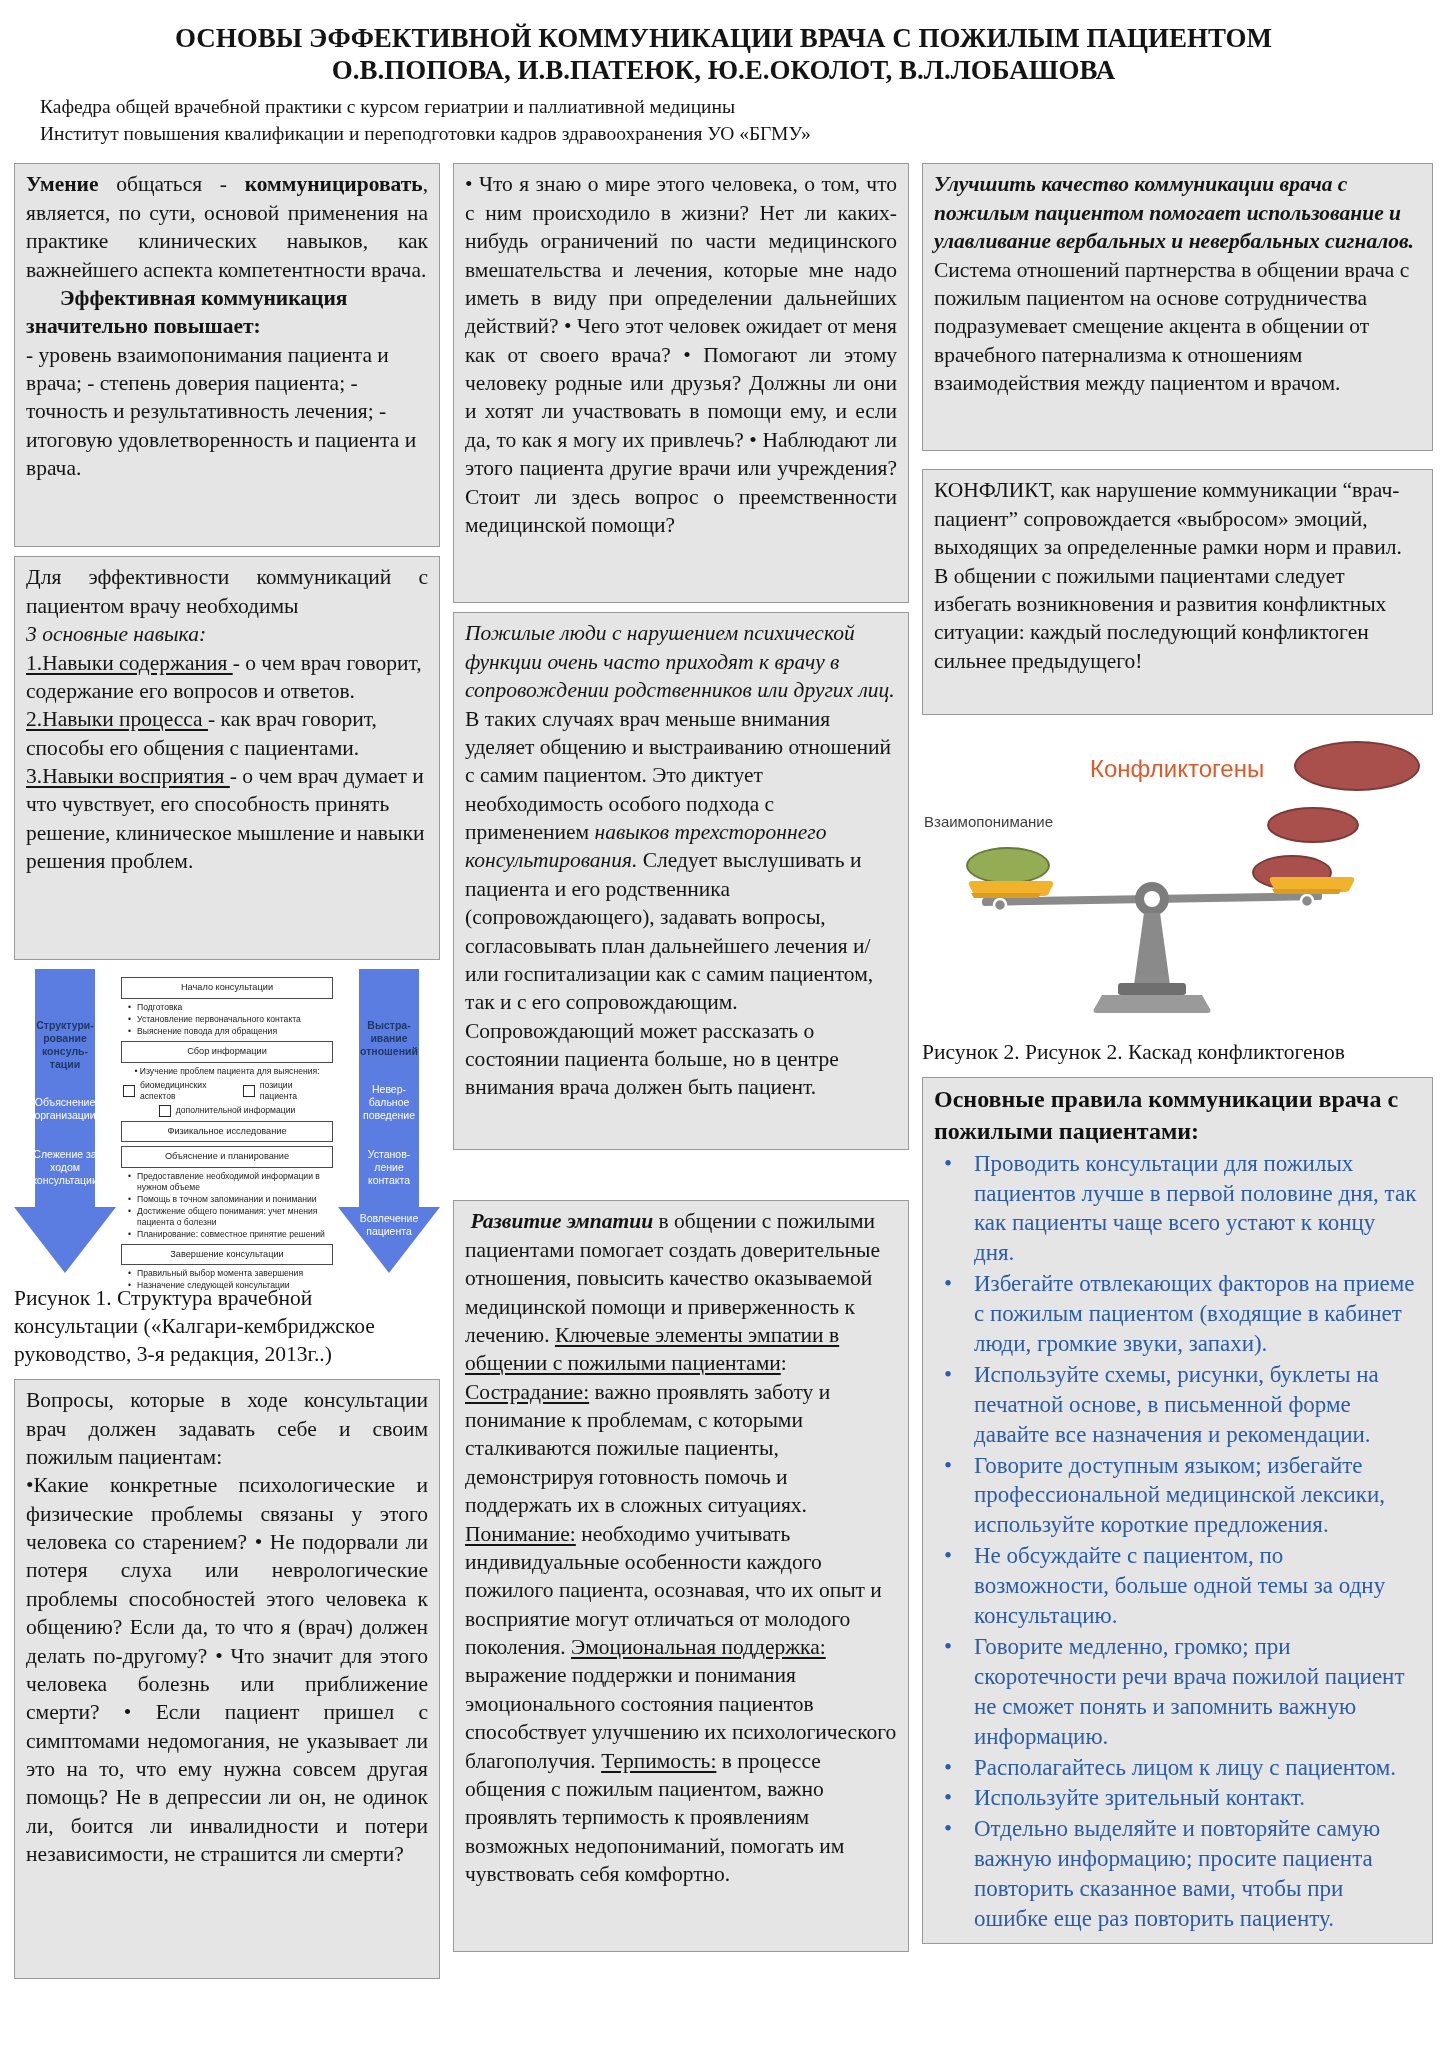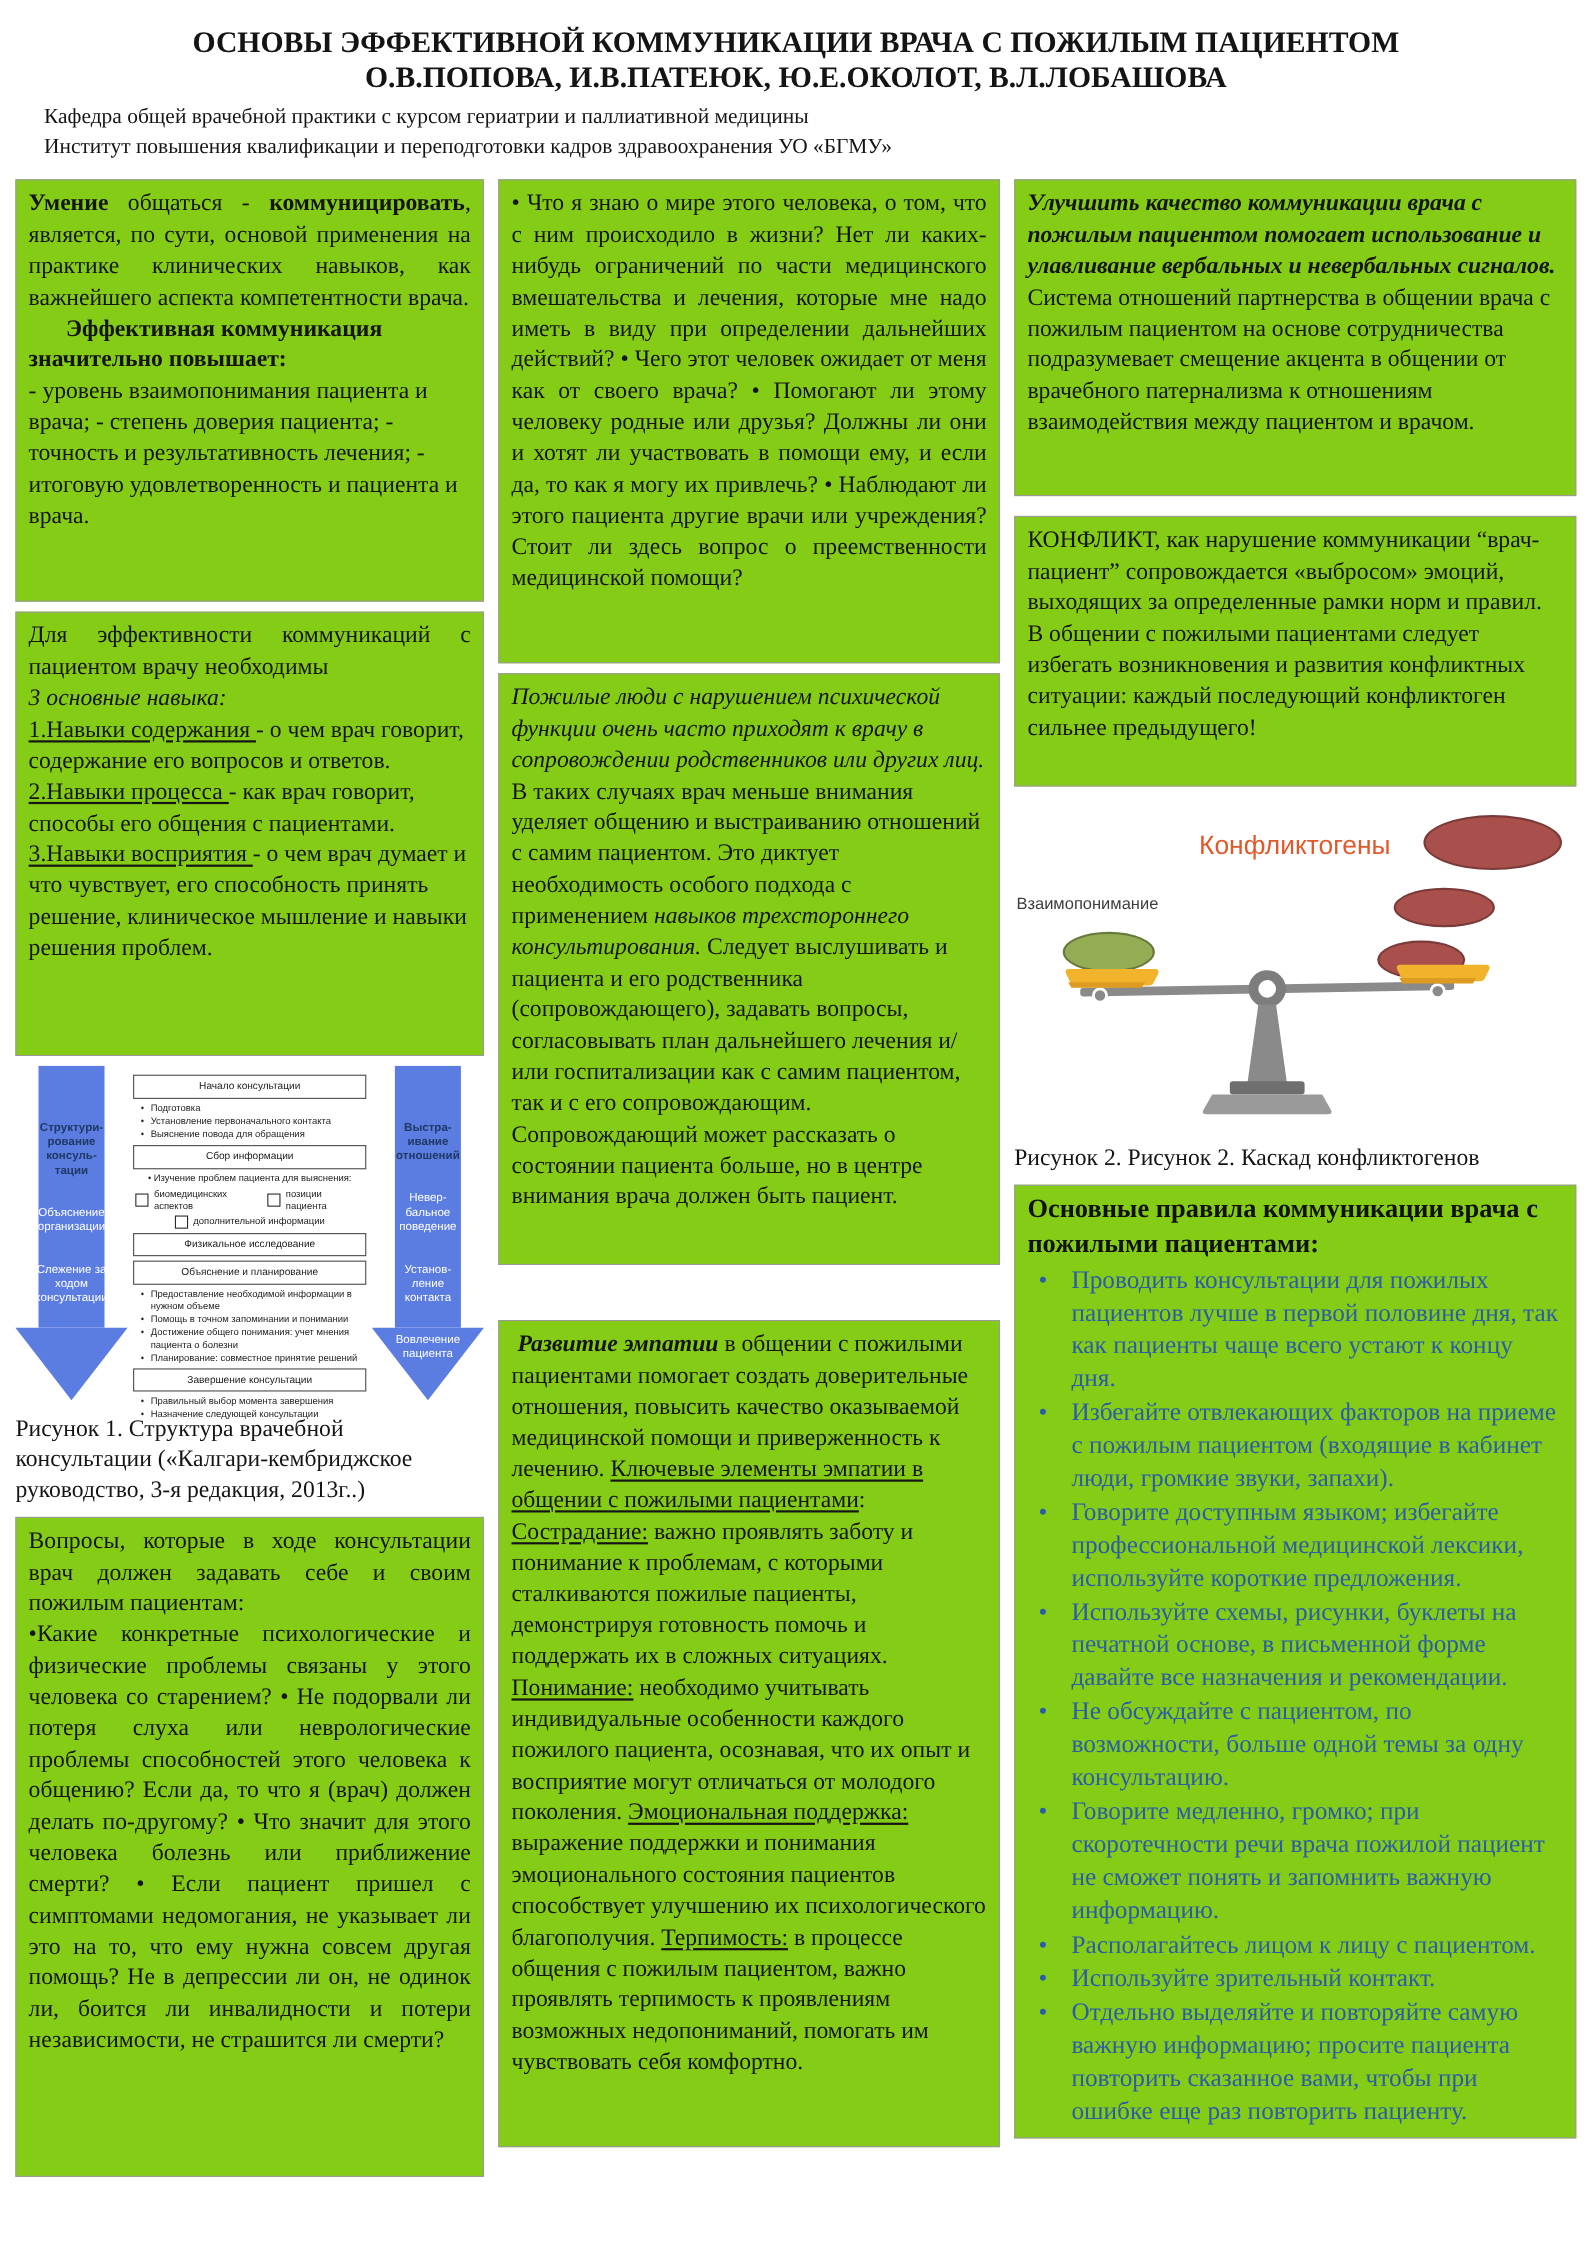--- a/index.html
+++ b/index.html
@@ -7,21 +7,21 @@
   .page{box-sizing:border-box;width:1447px;height:2048px;padding:22px 14px 16px 14px;}
   
   .title{ text-align:center;font-weight:bold;font-size:27px;line-height:1.2;}
   .affil{ font-size:19.5px;line-height:1.4;margin-left:26px;margin-top:6px;}
   .affil div{margin:0;}
   
   .columns{display:flex;gap:13px;margin-top:16px;align-items:flex-start;}
   .c1{width:426px;flex:0 0 auto;}
   .c2{width:456px;flex:0 0 auto;}
   .c3{width:511px;flex:0 0 auto;}
-  .box{box-sizing:border-box;border:1px solid #9a9a9a;padding:6px 11px 8px 11px;font-size:21.5px;line-height:1.32;margin-bottom:9px;background:#84cc16;}
+  .box{box-sizing:border-box;border:1px solid #9a9a9a;padding:6px 11px 8px 11px;font-size:21.5px;line-height:1.32;margin-bottom:9px;background:#e5e5e5;}
   .just{text-align:justify;}
   .m0{margin:0;}
   u{text-decoration:underline;text-underline-offset:3px;}
   .indent{text-indent:34px;}
   
   .fig1{display:flex;gap:5px;height:308px;margin-top:2px;}
   .f1arrow{position:relative;width:102px;flex:0 0 auto;font-family:"Liberation Sans",sans-serif;}
   .f1arrow .abody{position:absolute;top:0;left:21px;width:60px;height:238px;background:#5b7de2;}
   .f1arrow .ahead{position:absolute;top:238px;left:0;width:0;height:0;border-left:51px solid transparent;border-right:51px solid transparent;border-top:66px solid #5b7de2;}
   .f1arrow .atext{position:absolute;top:36px;left:14px;width:74px;text-align:center;white-space:pre-line;font-size:10.5px;line-height:1.25;}
@@ -233,22 +233,22 @@
           <path d="M180 120 h100 l8 14 q2 4 -3 4 h-110 q-5 0 -3 -4 z" fill="#9a9a9a"></path>
         </svg>
       </div>
       <div class="figcap">Рисунок 2. Рисунок 2. Каскад конфликтогенов</div>
 
       <div class="box h860">
         <p class="rules-header">Основные правила коммуникации врача с пожилыми пациентами:</p>
         <ul class="rules">
           <li>Проводить консультации для пожилых пациентов лучше в первой половине дня, так как пациенты чаще всего устают к концу дня.</li>
           <li>Избегайте отвлекающих факторов на приеме с пожилым пациентом (входящие в кабинет люди, громкие звуки, запахи).</li>
+          <li>Используйте схемы, рисунки, буклеты на печатной основе, в письменной форме давайте все назначения и рекомендации.</li>
           <li>Говорите доступным языком; избегайте профессиональной медицинской лексики,  используйте короткие предложения.</li>
-          <li>Используйте схемы, рисунки, буклеты на печатной основе, в письменной форме давайте все назначения и рекомендации.</li>
           <li>Не обсуждайте с пациентом, по возможности, больше одной темы за одну консультацию.</li>
           <li>Говорите медленно, громко; при скоротечности речи врача  пожилой пациент не сможет понять и запомнить важную информацию.</li>
           <li>Располагайтесь лицом к лицу с пациентом.</li>
           <li> Используйте зрительный контакт.</li>
           <li>Отдельно выделяйте и повторяйте самую важную информацию; просите пациента повторить сказанное вами, чтобы при ошибке еще раз повторить пациенту.</li>
         </ul>
       </div>
     </div>
 
   </div>

